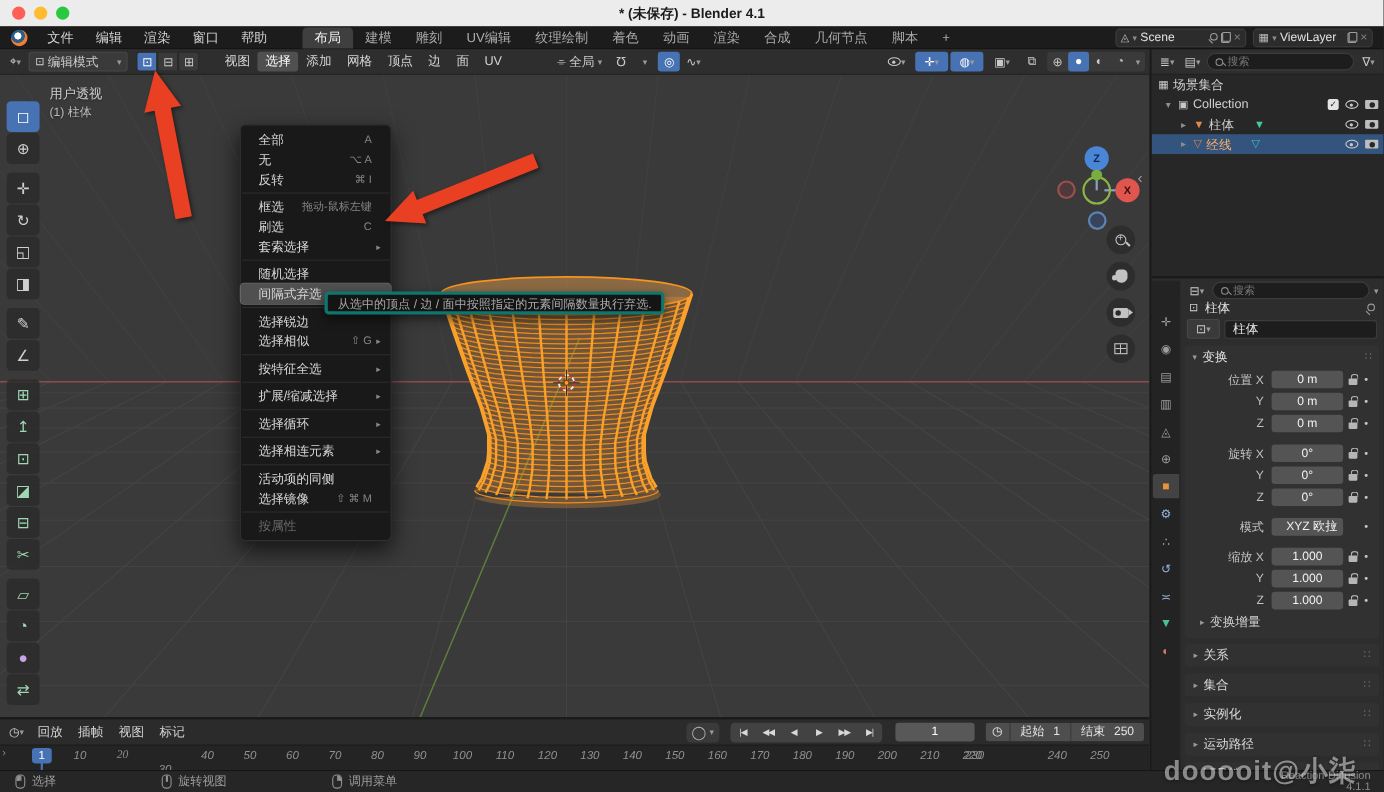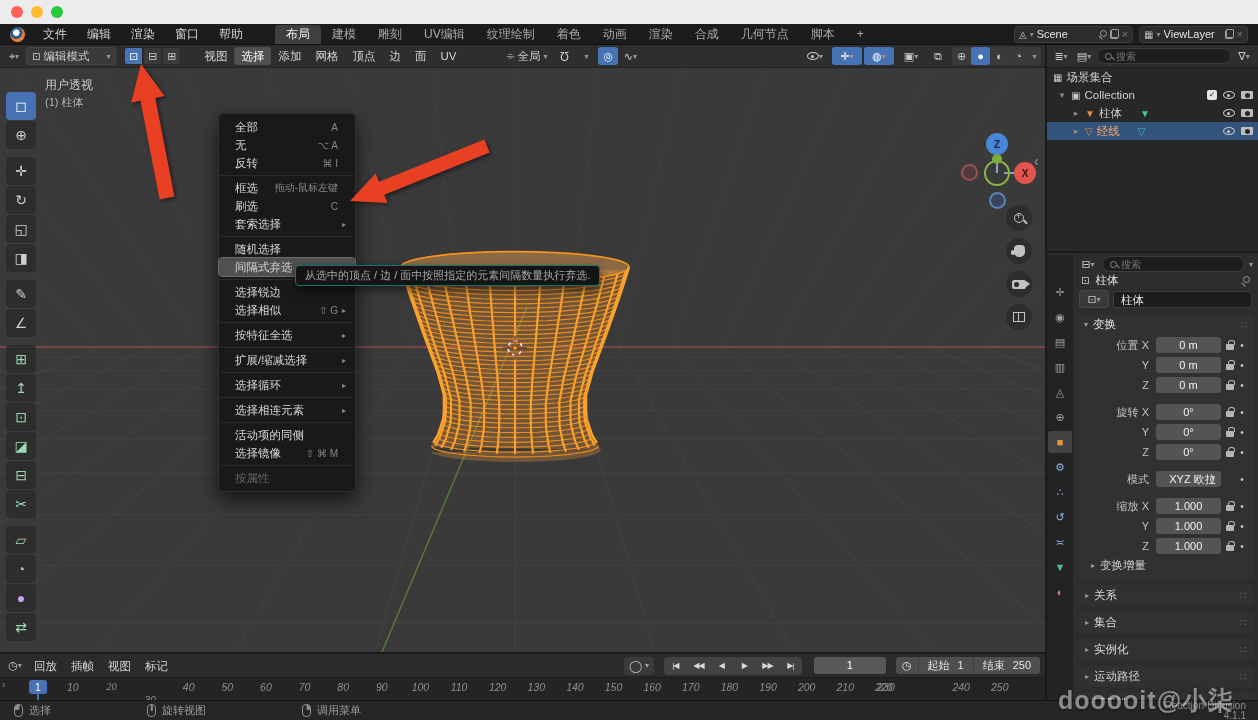--- a/index.html
+++ b/index.html
@@ -77,21 +77,21 @@
 
 .select-menu{position:absolute;left:218px;top:68px;width:138px;background:#191919;border:1px solid #2f2f2f;border-radius:5px;padding:4px 0;z-index:20;box-shadow:0 8px 20px #000a}
 .mi{display:flex;align-items:center;height:18px;padding:0 9px 0 16px;font-size:11.5px;color:#d8d8d8}
 .mi-label{white-space:nowrap}
 .mi-short{margin-left:auto;color:#868686;font-size:10px;white-space:nowrap}
 .mi-sub{width:8px;text-align:right;color:#8a8a8a;font-size:8px}
 .mi.submenu .mi-sub::after{content:"▸"}
 .mi.highlighted{background:#505050;border-radius:3px;outline:1px solid #6c6c6c}
 .mi.disabled{color:#666}
 .msep{height:1px;background:#2c2c2c;margin:3px 1px}
-.tooltip{position:absolute;left:295px;top:220px;height:21px;line-height:17px;padding:1px 9px;background:#141414;border:1px solid #0f766e;border-radius:4px;color:#ababab;font-size:11px;white-space:nowrap;z-index:25;box-shadow:0 4px 10px #0008}
+.tooltip{position:absolute;left:295px;top:220px;height:21px;line-height:17px;padding:1px 9px;background:#141414;border:3px solid #0f766e;border-radius:4px;color:#ababab;font-size:11px;white-space:nowrap;z-index:25;box-shadow:0 4px 10px #0008}
 
 .rightpanel{left:1045px;top:45px;width:213px;height:655px;background:#2d2d2d;border-left:2px solid #1a1a1a}
 .outliner{position:absolute;left:0;top:0;width:211px;height:208px;background:#272727;border-bottom:2px solid #1a1a1a;overflow:hidden}
 .ohead{display:flex;align-items:center;gap:3px;height:23px;background:#2e2e2e;border-bottom:1px solid #202020;padding:0 4px}
 .searchbox{flex:1;display:flex;align-items:center;gap:4px;background:#1d1d1d;border:1px solid #3c3c3c;border-radius:9px;height:16px;padding:0 7px}
 .searchbox input{background:transparent;border:none;outline:none;color:#ccc;font-size:10px;width:100%;font-family:inherit}
 .searchbox input::placeholder{color:#777}
 .searchico{width:7px;height:7px;border:1.4px solid #8a8a8a;border-radius:50%;position:relative;flex:0 0 auto}
 .searchico::after{content:"";position:absolute;width:4px;height:1.4px;background:#8a8a8a;transform:rotate(45deg);right:-4px;bottom:-1px}
 .orow{display:flex;align-items:center;height:18px;font-size:11.5px;color:#cfcfcf;padding-right:5px;gap:4px}
@@ -162,20 +162,21 @@
 <body>
 
 <div class="app">
 
   <div class="abs titlebar">
     <div class="lights">
       <span class="light" style="background:#ff5f57"></span>
       <span class="light" style="background:#febc2e"></span>
       <span class="light" style="background:#28c840"></span>
     </div>
+    <div class="title">* (未保存) - Blender 4.1</div>
   </div>
 
   <div class="abs topbar">
     <span class="blogo"></span>
     <div style="display:flex">
       <span class="tmenuitem">文件</span>
         <span class="tmenuitem">编辑</span>
         <span class="tmenuitem">渲染</span>
         <span class="tmenuitem">窗口</span>
         <span class="tmenuitem">帮助</span>

